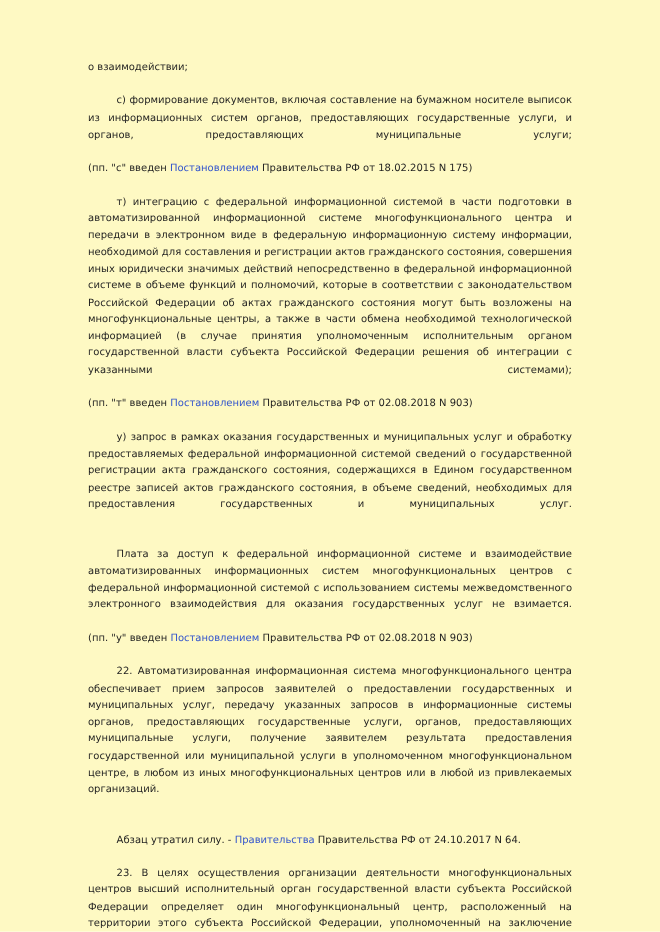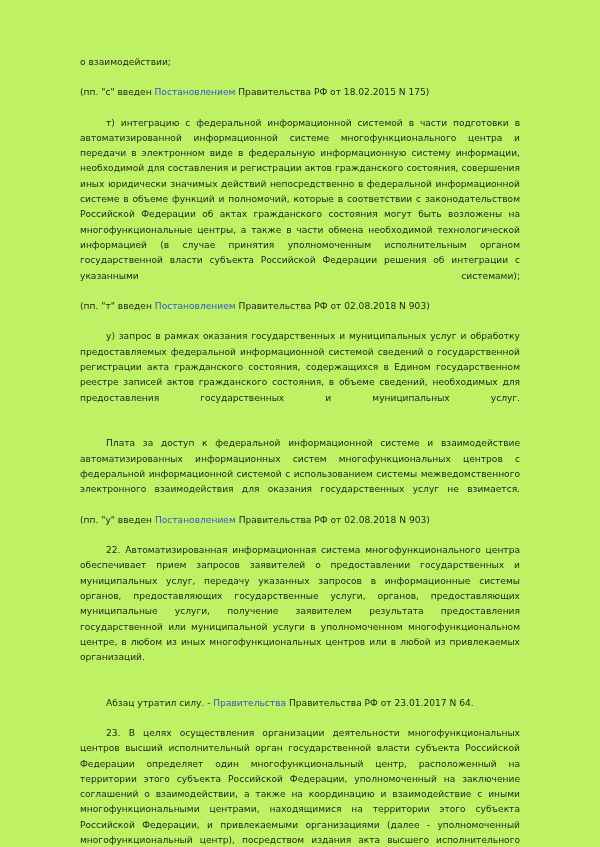--- a/index.html
+++ b/index.html
@@ -13,21 +13,21 @@
     height: 847px;
     font-family: "DejaVu Sans", "Liberation Sans", sans-serif;
     color: #1a1a1a;
     overflow: hidden;
   }
   #page {
     width: 600px;
     height: 847px;
     box-sizing: border-box;
     padding: 55px 80px 0 80px;
-    background: #bef264;
+    background: #fef9c3;
   }
   .doc-body {
     width: 440px;
   }
   p.para {
     margin: 0;
     font-size: 9.1px;
     line-height: 15.3px;
     text-align: justify;
     text-justify: inter-word;
@@ -63,20 +63,21 @@
 </head>
 <body>
 
 <div id="page">
   <div class="doc-body">
 
     <p class="para noindent nostretch">о взаимодействии;</p>
 
     <div class="gap-md"></div>
 
+    <p class="para indent">с) формирование документов, включая составление на бумажном носителе выписок из информационных систем органов, предоставляющих государственные услуги, и органов, предоставляющих муниципальные услуги;</p>
 
     <p class="para noindent nostretch src"><span>(пп. "с" введен </span><a class="ref" href="#">Постановлением</a><span> Правительства РФ от 18.02.2015 N 175)</span></p>
 
     <div class="gap-md"></div>
 
     <p class="para indent">т) интеграцию с федеральной информационной системой в части подготовки в автоматизированной информационной системе многофункционального центра и передачи в электронном виде в федеральную информационную систему информации, необходимой для составления и регистрации актов гражданского состояния, совершения иных юридически значимых действий непосредственно в федеральной информационной системе в объеме функций и полномочий, которые в соответствии с законодательством Российской Федерации об актах гражданского состояния могут быть возложены на многофункциональные центры, а также в части обмена необходимой технологической информацией (в случае принятия уполномоченным исполнительным органом государственной власти субъекта Российской Федерации решения об интеграции с указанными системами);</p>
 
     <p class="para noindent nostretch src"><span>(пп. "т" введен </span><a class="ref" href="#">Постановлением</a><span> Правительства РФ от 02.08.2018 N 903)</span></p>
 
     <div class="gap-md"></div>
@@ -88,20 +89,20 @@
     <p class="para indent">Плата за доступ к федеральной информационной системе и взаимодействие автоматизированных информационных систем многофункциональных центров с федеральной информационной системой с использованием системы межведомственного электронного взаимодействия для оказания государственных услуг не взимается.</p>
 
     <p class="para noindent nostretch src"><span>(пп. "у" введен </span><a class="ref" href="#">Постановлением</a><span> Правительства РФ от 02.08.2018 N 903)</span></p>
 
     <div class="gap-md"></div>
 
     <p class="para indent">22. Автоматизированная информационная система многофункционального центра обеспечивает прием запросов заявителей о предоставлении государственных и муниципальных услуг, передачу указанных запросов в информационные системы органов, предоставляющих государственные услуги, органов, предоставляющих муниципальные услуги, получение заявителем результата предоставления государственной или муниципальной услуги в уполномоченном многофункциональном центре, в любом из иных многофункциональных центров или в любой из привлекаемых организаций.</p>
 
     <div class="gap-md"></div>
 
-    <p class="para indent nostretch"><span>Абзац утратил силу. - </span><a class="ref" href="#">Правительства</a><span> Правительства РФ от 23.01.2017 N 64.</span></p>
+    <p class="para indent nostretch"><span>Абзац утратил силу. - </span><a class="ref" href="#">Правительства</a><span> Правительства РФ от 24.10.2017 N 64.</span></p>
 
     <div class="gap-md"></div>
 
     <p class="para indent">23. В целях осуществления организации деятельности многофункциональных центров высший исполнительный орган государственной власти субъекта Российской Федерации определяет один многофункциональный центр, расположенный на территории этого субъекта Российской Федерации, уполномоченный на заключение соглашений о взаимодействии, а также на координацию и взаимодействие с иными многофункциональными центрами, находящимися на территории этого субъекта Российской Федерации, и привлекаемыми организациями (далее - уполномоченный многофункциональный центр), посредством издания акта высшего исполнительного органа государственной власти субъекта Российской Федерации.</p>
 
   </div>
 </div>
 
 </body></html>

